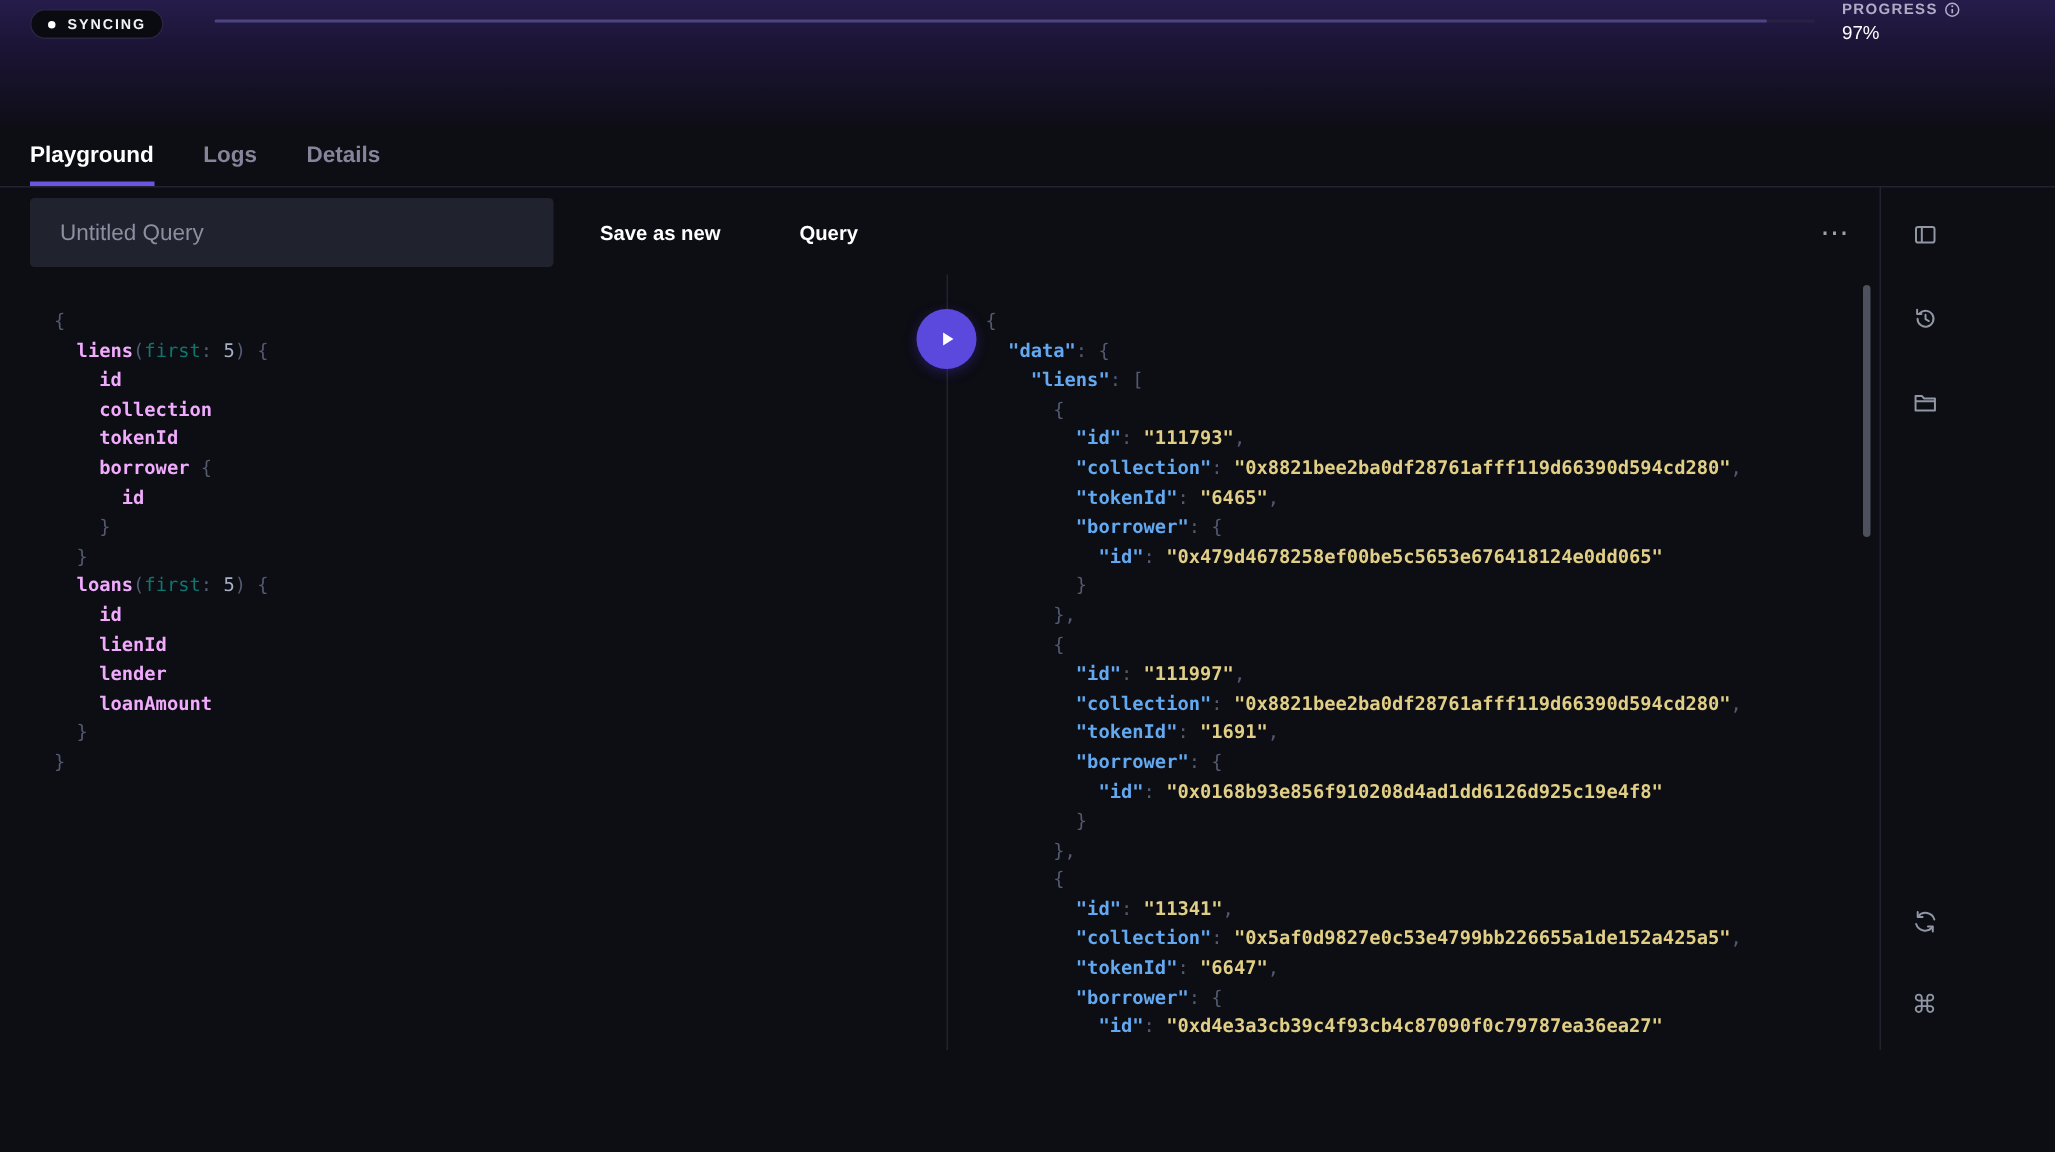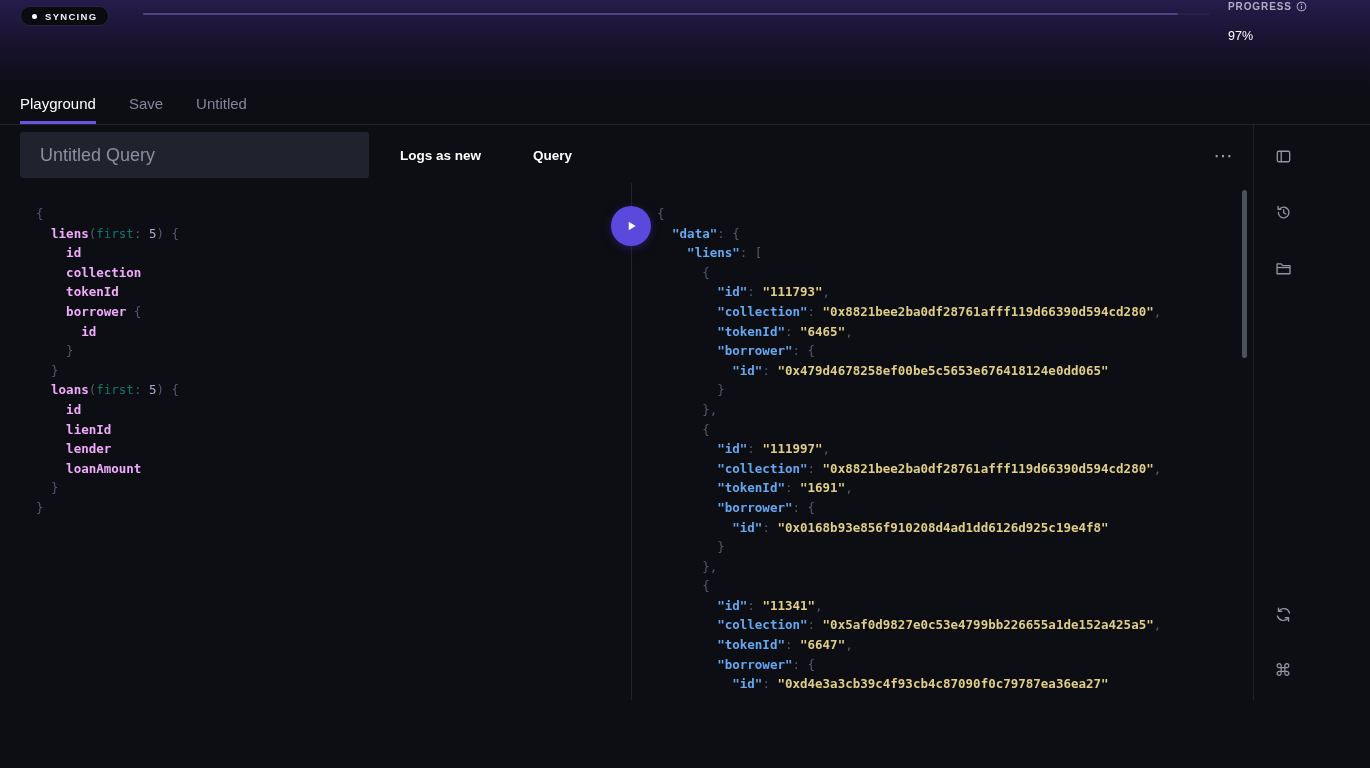--- a/index.html
+++ b/index.html
@@ -11,31 +11,31 @@
     background:linear-gradient(180deg,#261c4b 0%,#1b1434 38%,rgba(13,13,20,0) 100%)}
   .sync-pill{position:absolute;left:20px;top:6px;height:20px;display:flex;align-items:center;gap:8px;
     padding:0 11px;border-radius:10px;background:#0a0a11;border:1px solid #2a2440}
   .sync-dot{width:5px;height:5px;border-radius:50%;background:#ffffff}
   .sync-text{font-size:9.5px;font-weight:bold;letter-spacing:1.3px;color:#f2f2f7}
   .progress-track{position:absolute;left:143px;top:13px;width:1067px;height:2px;background:#272244;border-radius:1px}
   .progress-fill{height:2px;background:#4d4483;border-radius:1px}
   .progress-box{position:absolute;left:1228px;top:1px}
   .progress-label-row{display:flex;align-items:flex-start;gap:4px;color:#b2adc6}
   .progress-label{font-size:10px;letter-spacing:0.9px;font-weight:bold}
-  .progress-value{font-size:12.5px;color:#ffffff;margin-top:17px}
+  .progress-value{font-size:12.5px;color:#ffffff;margin-top:3px}
 
   
   .tabs{position:absolute;left:20px;top:95px;display:flex;gap:33px}
-  .tab{font-size:15px;font-weight:normal;color:#84859a;padding-bottom:9px;border-bottom:3px solid transparent;cursor:pointer;background:none;border-top:none;border-left:none;border-right:none}
+  .tab{font-size:15px;font-weight:bold;color:#84859a;padding-bottom:9px;border-bottom:3px solid transparent;cursor:pointer;background:none;border-top:none;border-left:none;border-right:none}
   .tab.active{color:#ffffff;border-bottom-color:#6a54e0}
   .tabs-rule{position:absolute;left:0;top:124px;width:1370px;height:1px;background:#222330}
 
   
   .query-input{position:absolute;left:20px;top:132px;width:349px;height:46px;background:#20222d;border:none;
-    border-radius:3px;padding:0 20px;font-size:18px;color:#d8dae2;font-family:"Liberation Sans",sans-serif;outline:none}
+    border-radius:3px;padding:0 20px;font-size:15px;color:#d8dae2;font-family:"Liberation Sans",sans-serif;outline:none}
   .query-input::placeholder{color:#8b8fa0}
   .txt-btn{position:absolute;top:132px;height:46px;background:none;border:none;color:#ffffff;
     font-size:13.5px;font-weight:bold;font-family:"Liberation Sans",sans-serif;cursor:pointer}
   .btn-save{left:400px}
   .btn-cancel{left:533px}
   .btn-more{position:absolute;left:1204px;top:132px;height:46px;width:40px;background:none;border:none;
     color:#9aa0ae;font-size:19px;letter-spacing:2px;cursor:pointer}
 
   
   .pane-divider{position:absolute;left:631px;top:183px;width:1px;height:517px;background:#222330}
@@ -83,27 +83,27 @@
             <circle cx="6" cy="3.5" r="0.75" fill="#b2adc6"></circle>
           </svg>
       </span>
     </div>
     <div class="progress-value">97%</div>
   </div>
 </div>
 
 <div class="tabs">
   <button class="tab active">Playground</button>
-  <button class="tab">Save</button>
-  <button class="tab">Untitled</button>
+  <button class="tab">Logs</button>
+  <button class="tab">Details</button>
 </div>
 <div class="tabs-rule"></div>
 
 <input class="query-input" type="text" placeholder="Untitled Query" style="">
-<button class="txt-btn btn-save">Logs as new</button>
+<button class="txt-btn btn-save">Save as new</button>
 <button class="txt-btn btn-cancel">Query</button>
 <button class="btn-more">⋯</button>
 
 <div class="editor code" id="editor-code"><div class="code-line"><span class="tok-p">{</span></div><div class="code-line"><span class="tok-p">  </span><span class="tok-f">liens</span><span class="tok-p">(</span><span class="tok-a">first</span><span class="tok-p">: </span><span class="tok-n">5</span><span class="tok-p">) {</span></div><div class="code-line"><span class="tok-p">    </span><span class="tok-f">id</span></div><div class="code-line"><span class="tok-p">    </span><span class="tok-f">collection</span></div><div class="code-line"><span class="tok-p">    </span><span class="tok-f">tokenId</span></div><div class="code-line"><span class="tok-p">    </span><span class="tok-f">borrower</span><span class="tok-p"> {</span></div><div class="code-line"><span class="tok-p">      </span><span class="tok-f">id</span></div><div class="code-line"><span class="tok-p">    }</span></div><div class="code-line"><span class="tok-p">  }</span></div><div class="code-line"><span class="tok-p">  </span><span class="tok-f">loans</span><span class="tok-p">(</span><span class="tok-a">first</span><span class="tok-p">: </span><span class="tok-n">5</span><span class="tok-p">) {</span></div><div class="code-line"><span class="tok-p">    </span><span class="tok-f">id</span></div><div class="code-line"><span class="tok-p">    </span><span class="tok-f">lienId</span></div><div class="code-line"><span class="tok-p">    </span><span class="tok-f">lender</span></div><div class="code-line"><span class="tok-p">    </span><span class="tok-f">loanAmount</span></div><div class="code-line"><span class="tok-p">  }</span></div><div class="code-line"><span class="tok-p">}</span></div></div>
 <div class="pane-divider"></div>
 <button class="play-btn">
   <span style="display:flex">
     <svg width="18" height="18" viewBox="0 0 24 24">
         <path d="M9 6.2l9.2 5.8L9 17.8z" fill="#ffffff"></path>
       </svg>

